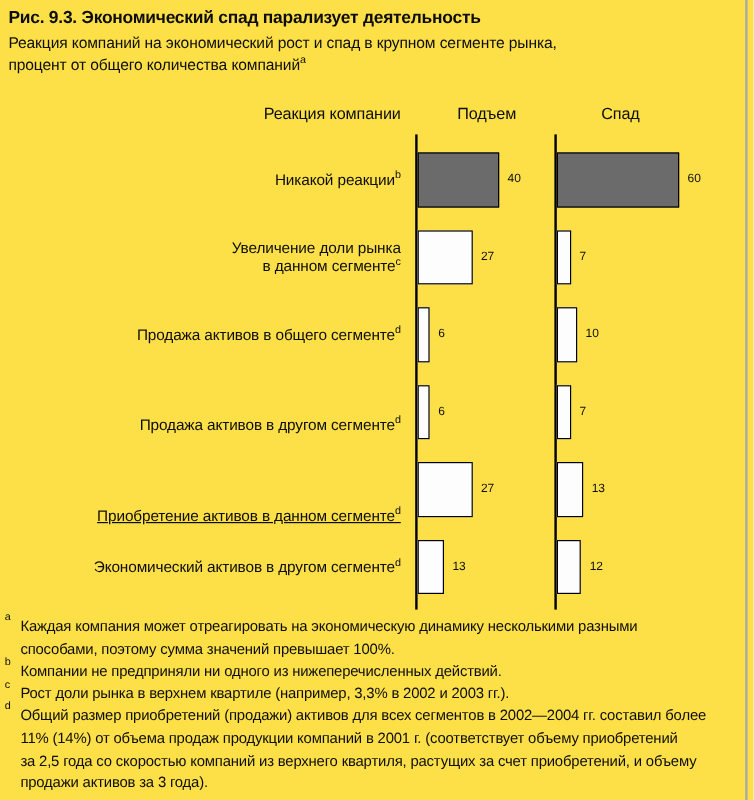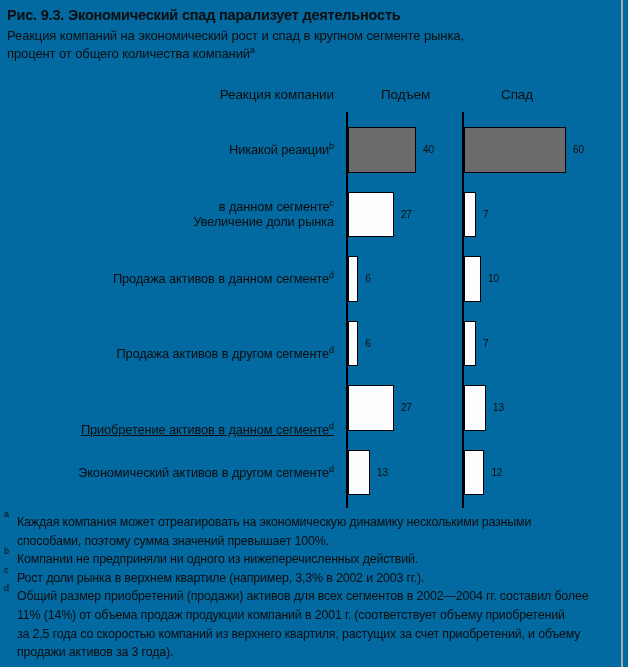--- a/index.html
+++ b/index.html
@@ -1,19 +1,19 @@
 <!DOCTYPE html>
 <html lang="ru"><head>
 <meta charset="utf-8">
 <style>
   html,body{margin:0;padding:0;background:#ffffff;}
   .page{
     position:relative;
     width:628px;height:667px;
-    background:#0369a1;
+    background:#fde047;
     font-family:"Liberation Sans","DejaVu Sans",sans-serif;
     color:#0d0d0d;
     overflow:hidden;
     letter-spacing:-0.1px;
   }
   .page-edge{
     position:absolute;left:621px;top:0;width:2px;height:667px;
     background:#a9a9a9;
   }
   .fig-title{
@@ -82,29 +82,29 @@
 
   <div id="chart-rows">
       <div class="row-label" style="top: 127px; text-align: right;">
         <div><span>Никакой реакции</span><sup>b</sup></div>
       </div>
       <div class="bar filled" style="left: 348px; top: 127px; width: 68px; background: rgb(107, 107, 107); border-color: rgb(0, 0, 0);"></div>
       <div class="bar-value" style="left: 423px; top: 127px;">40</div>
       <div class="bar filled" style="left: 464px; top: 127px; width: 102px; background: rgb(107, 107, 107); border-color: rgb(0, 0, 0);"></div>
       <div class="bar-value" style="left: 573px; top: 127px;">60</div>
       <div class="row-label" style="top: 191.5px;">
+        <div><span>Увеличение доли рынка</span></div>
         <div><span>в данном сегменте</span><sup>c</sup></div>
-        <div><span>Увеличение доли рынка</span></div>
       </div>
       <div class="bar outline" style="left: 348px; top: 191.5px; width: 45.9px; border-color: rgb(0, 0, 0);"></div>
       <div class="bar-value" style="left: 400.9px; top: 191.5px;">27</div>
       <div class="bar outline" style="left: 464px; top: 191.5px; width: 11.9px; border-color: rgb(0, 0, 0);"></div>
       <div class="bar-value" style="left: 482.9px; top: 191.5px;">7</div>
       <div class="row-label" style="top: 256px;">
-        <div><span>Продажа активов в данном сегменте</span><sup>d</sup></div>
+        <div><span>Продажа активов в общего сегменте</span><sup>d</sup></div>
       </div>
       <div class="bar outline" style="left: 348px; top: 256px; width: 10.2px; border-color: rgb(0, 0, 0);"></div>
       <div class="bar-value" style="left: 365.2px; top: 256px;">6</div>
       <div class="bar outline" style="left: 464px; top: 256px; width: 17px; border-color: rgb(0, 0, 0);"></div>
       <div class="bar-value" style="left: 488px; top: 256px;">10</div>
       <div class="row-label" style="top: 331px;">
         <div><span>Продажа активов в другом сегменте</span><sup>d</sup></div>
       </div>
       <div class="bar outline" style="left: 348px; top: 320.5px; width: 10.2px; border-color: rgb(0, 0, 0);"></div>
       <div class="bar-value" style="left: 365.2px; top: 320.5px;">6</div>

